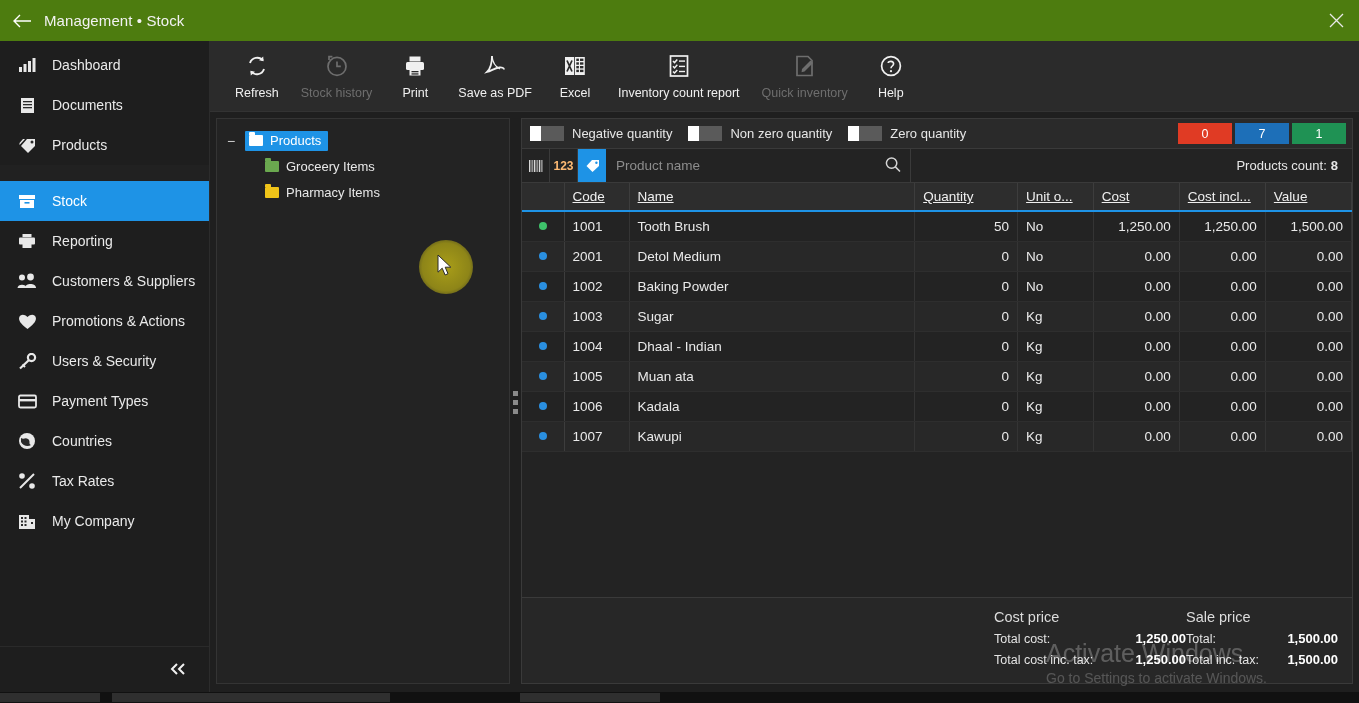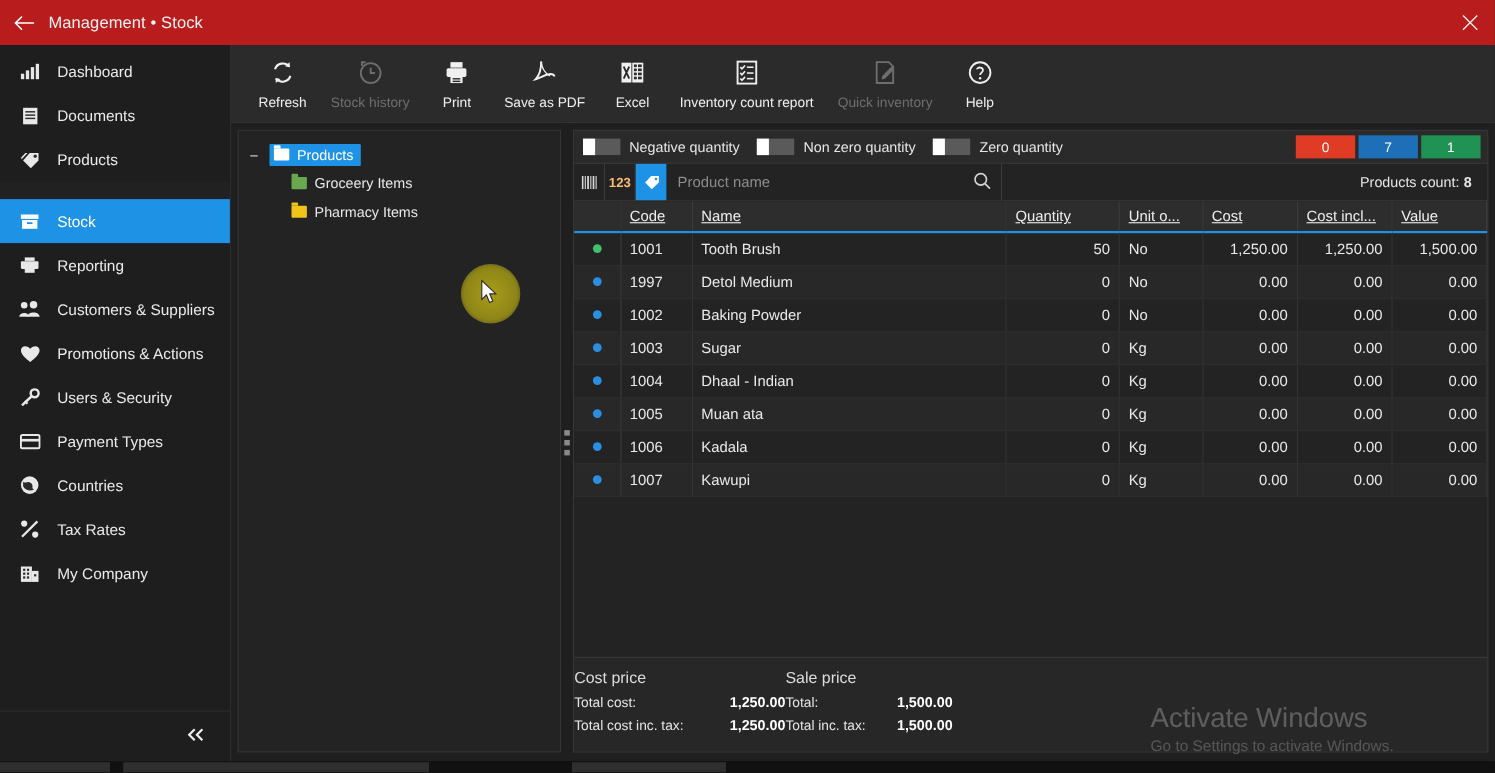--- a/index.html
+++ b/index.html
@@ -8,21 +8,21 @@
     background:#1b1b1b;
     font-family:"Liberation Sans", sans-serif;
     color:#e8e8e8;
     font-size:13px;
     -webkit-font-smoothing:antialiased;
   }
   .app { position:relative; width:1359px; height:703px; display:flex; flex-direction:column; }
 
   
   .titlebar {
-    height:41px; background:#b91c1c; display:flex; align-items:center;
+    height:41px; background:#4d7c0f; display:flex; align-items:center;
     flex:0 0 41px; position:relative;
   }
   .back-btn {
     width:44px; height:41px; display:flex; align-items:center; justify-content:center;
     color:#ffffff; font-size:19px; line-height:1;
   }
   .title-text { font-size:15px; color:#f2f2f2; letter-spacing:.1px; }
   .close-btn {
     position:absolute; right:0; top:0; width:46px; height:41px;
     display:flex; align-items:center; justify-content:center; color:#e9e9e9; font-size:17px;
@@ -141,21 +141,21 @@
   }
   tr.row-even td { background:#232323; }
   tr.row-odd td { background:#282828; }
   td.num, th.num { text-align:right; }
   .dot { width:8px; height:8px; border-radius:50%; display:block; margin:0 auto; }
   .filler { flex:1 1 auto; background:#232323; }
 
   
   .foot {
     flex:0 0 86px; border-top:1px solid #3a3a3a; background:#272727;
-    display:flex; justify-content:flex-start; align-items:flex-start; padding:11px 14px 0 0; gap:0;
+    display:flex; justify-content:flex-end; align-items:flex-start; padding:11px 14px 0 0; gap:0;
     position:relative;
   }
   .foot-col { display:flex; flex-direction:column; gap:6px; }
   .foot-col.cost { width:192px; }
   .foot-col.sale { width:152px; }
   .foot-head { font-size:14.5px; color:#dcdcdc; }
   .foot-line { display:flex; align-items:baseline; }
   .foot-line .lbl { font-size:12.5px; color:#e4e4e4; }
   .foot-line .val { margin-left:auto; font-size:13px; font-weight:bold; color:#ffffff; }
 
@@ -582,21 +582,21 @@
                   <td class="num">50</td>
                   <td>No</td>
                   <td class="num">1,250.00</td>
                   <td class="num">1,250.00</td>
                   <td class="num">1,500.00</td>
                 </tr>
                 <tr class="row-odd">
                   <td class="dot-col">
                       <span class="dot" style="background:#2a8fe0"></span>
                     </td>
-                  <td>1997</td>
+                  <td>2001</td>
                   <td>Detol Medium</td>
                   <td class="num">0</td>
                   <td>No</td>
                   <td class="num">0.00</td>
                   <td class="num">0.00</td>
                   <td class="num">0.00</td>
                 </tr>
                 <tr class="row-even">
                   <td class="dot-col">
                       <span class="dot" style="background:#2a8fe0"></span>

